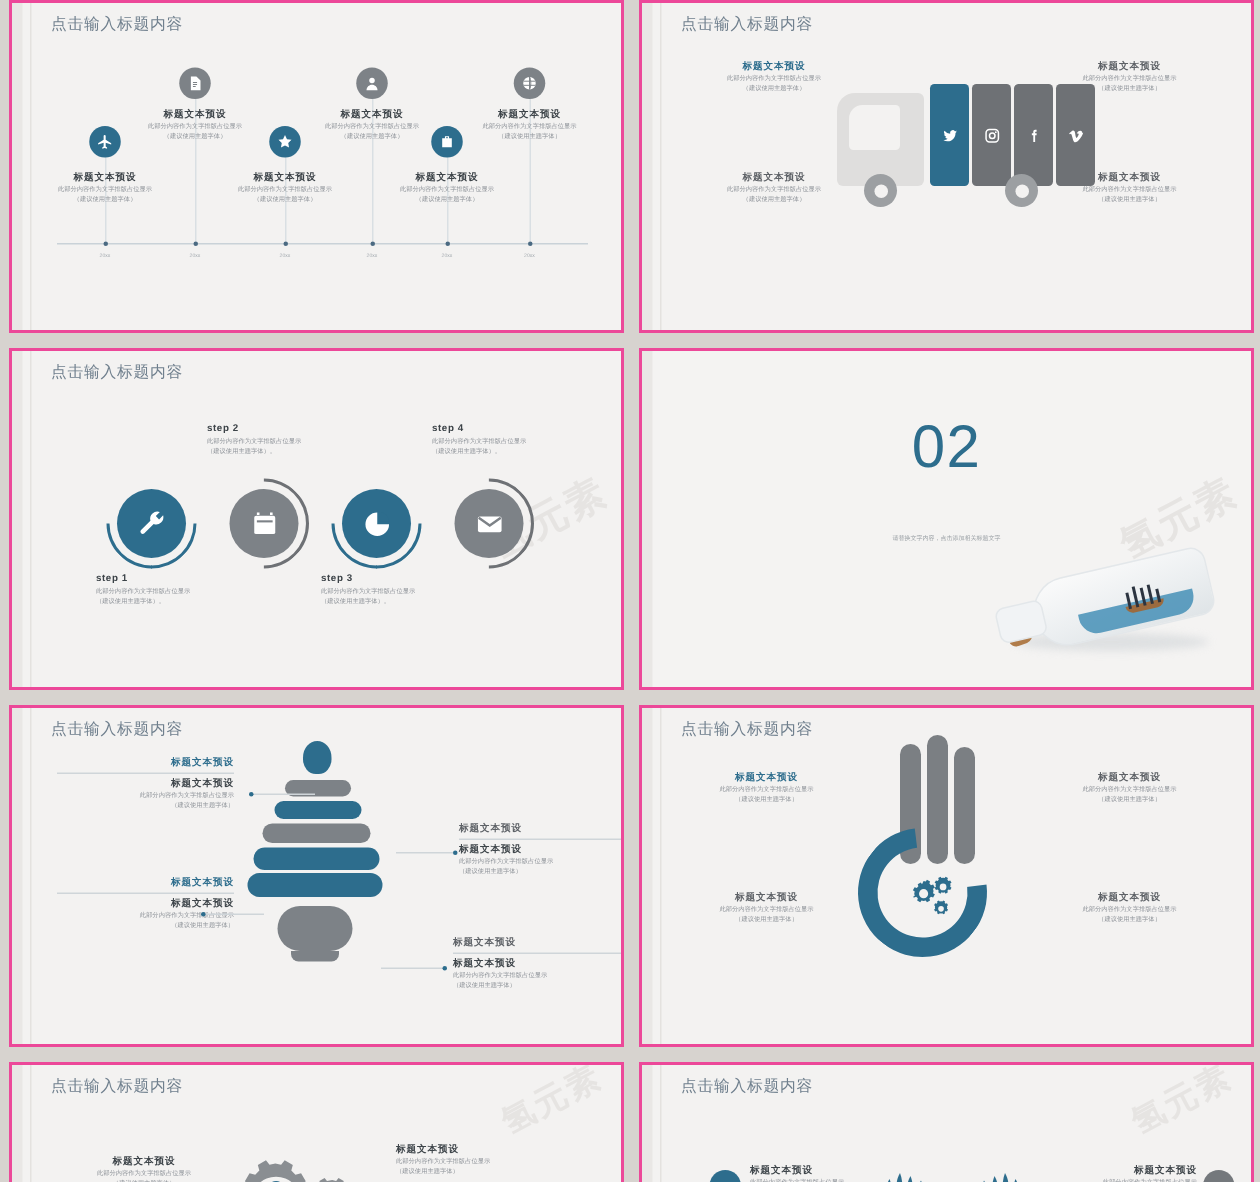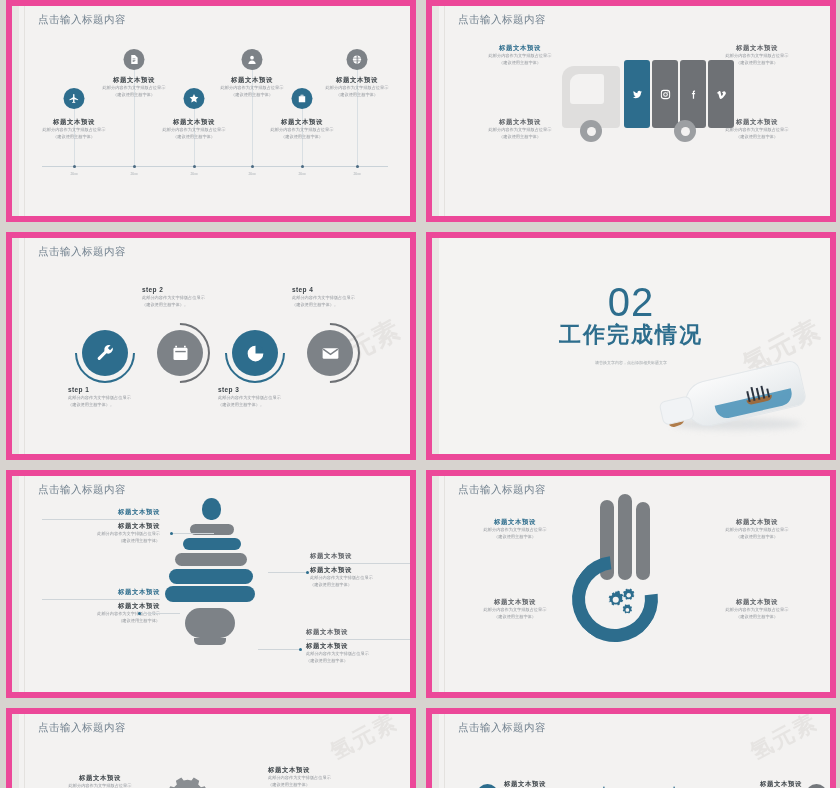--- a/index.html
+++ b/index.html
@@ -15,21 +15,21 @@
     grid-template-rows:222px 228px 228px 110px;
     column-gap:10px;
     row-gap:10px;
     padding:0 6px;
     width:840px;height:788px;
   }
   .slide{
     background:#f3f2f1;
     position:relative;
     overflow:hidden;
-    border:6px solid #ec4899;
+    border:2px solid #ec4899;
   }
   .slide.plain{background:#f4f3f2;}
   .edgebar{
     position:absolute;left:0;top:0;bottom:0;width:7px;background:#e9e7e5;
   }
   .edgeline{
     position:absolute;left:12px;top:0;bottom:0;width:1px;background:#e4e2df;
   }
   .stitle{
     position:absolute;left:26px;top:7px;
@@ -337,21 +337,20 @@
       <div class="sname">step 4</div>
       <div class="body" style="margin-top:2px;">此部分内容作为文字排版占位显示</div>
       <div class="body">（建议使用主题字体）。</div>
     </div>
   </div>
 
   <div class="slide plain">
     <div class="edgebar"></div>
     <div class="wm">氢元素</div>
     <div class="big-num">02</div>
-    <div class="big-sub">工作完成情况</div>
     <div class="big-cap">请替换文字内容，点击添加相关标题文字</div>
 
     <div class="bottle">
       <div class="bshadow"></div>
       <div class="cork"></div>
       <div class="bglass">
         <div class="bneck"></div>
         <div class="bwater"></div>
         <div class="bship">
           <div class="bhull"></div>

